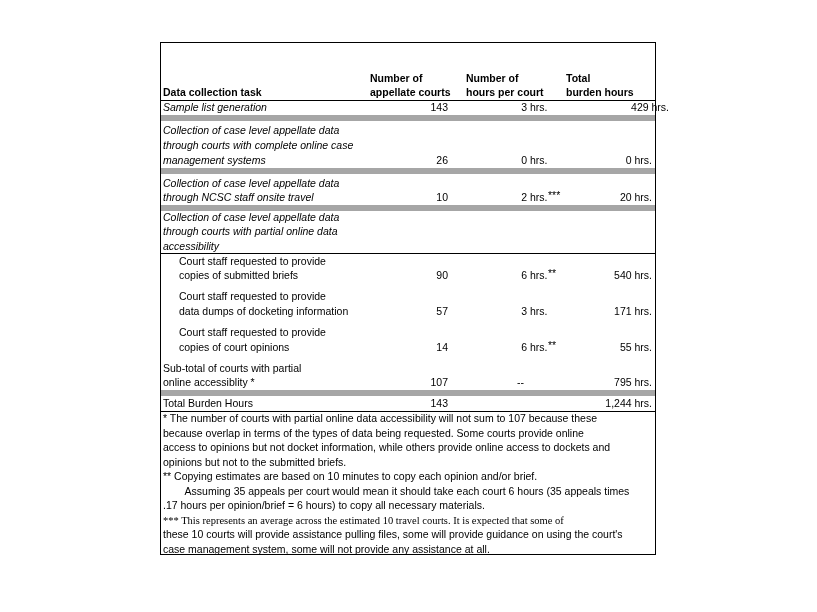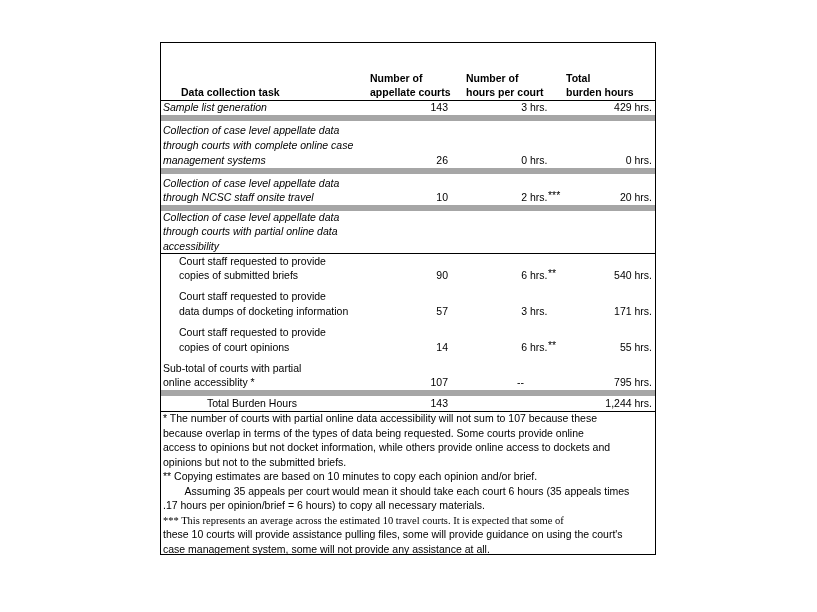--- a/index.html
+++ b/index.html
@@ -16,36 +16,36 @@
   .hrs { position:absolute; white-space:nowrap; line-height:14px; }
   .tot { position:absolute; width:100px; text-align:right; white-space:nowrap; line-height:14px; }
   .fn { position:absolute; left:2px; right:4px; line-height:14.6px; white-space:nowrap; }
 </style>
 </head>
 <body>
 
 <div class="box">
 
 
-  <div class="t b" style="left:20px; top:42px;">Data collection task</div>
+  <div class="t b" style="left:2px; top:42px;">Data collection task</div>
   <div class="t b" style="left:209px; top:28px;">Number of</div>
   <div class="t b" style="left:209px; top:42px;">appellate courts</div>
   <div class="t b" style="left:305px; top:28px;">Number of</div>
   <div class="t b" style="left:305px; top:42px;">hours per court</div>
   <div class="t b" style="left:405px; top:28px;">Total</div>
   <div class="t b" style="left:405px; top:42px;">burden hours</div>
 
   <div class="line" style="top:57px;"></div>
 
   <div>
     <div class="t it" style="left:2px; top:57px;">Sample list generation</div>
     <div class="num" style="left:227px; top:57px;">143</div>
     <div class="num" style="left:306px; top:57px;">3</div>
     <div class="hrs" style="left:369px; top:57px;">hrs.</div>
-    <div class="tot" style="left:391px; top:57px;">429 hrs.</div>
+    <div class="tot" style="left:408px; top:57px;">429 hrs.</div>
   </div>
   <div class="gray" style="top:72px; height:6px;"></div>
 
   <div>
     <div class="t it" style="left:2px; top:80px;">Collection of case level appellate data</div>
     <div class="t it" style="left:2px; top:95px;">through courts with complete online case</div>
     <div class="t it" style="left:2px; top:110px;">management systems</div>
     <div class="num" style="left:227px; top:110px;">26</div>
     <div class="num" style="left:306px; top:110px;">0</div>
     <div class="hrs" style="left:369px; top:110px;">hrs.</div>
@@ -103,21 +103,21 @@
   <div>
     <div class="t" style="left:2px; top:318px;">Sub-total of courts with partial</div>
     <div class="t" style="left:2px; top:332px;">online accessiblity *</div>
     <div class="num" style="left:227px; top:332px;">107</div>
     <div class="hrs" style="left:356px; top:332px;">--</div>
     <div class="tot" style="left:391px; top:332px;">795 hrs.</div>
   </div>
   <div class="gray" style="top:347px; height:6px;"></div>
 
   <div>
-    <div class="t" style="left:2px; top:353px;margin-left:44px;">Total Burden Hours</div>
+    <div class="t" style="left:2px; top:353px;">Total Burden Hours</div>
     <div class="num" style="left:227px; top:353px;">143</div>
     <div class="tot" style="left:391px; top:353px;">1,244 hrs.</div>
   </div>
   <div class="line" style="top:368px;"></div>
 
   <div>
     <div class="fn" style="top:368px;"> * The number of courts with partial online data accessibility will not sum to 107 because these</div>
     <div class="fn" style="top:382.5px;">because overlap in terms of the types of data being requested. Some courts provide online</div>
     <div class="fn" style="top:397px;">access to opinions but not docket information, while others provide online access to dockets and</div>
     <div class="fn" style="top:411.5px;">opinions but not to the submitted briefs.</div>

